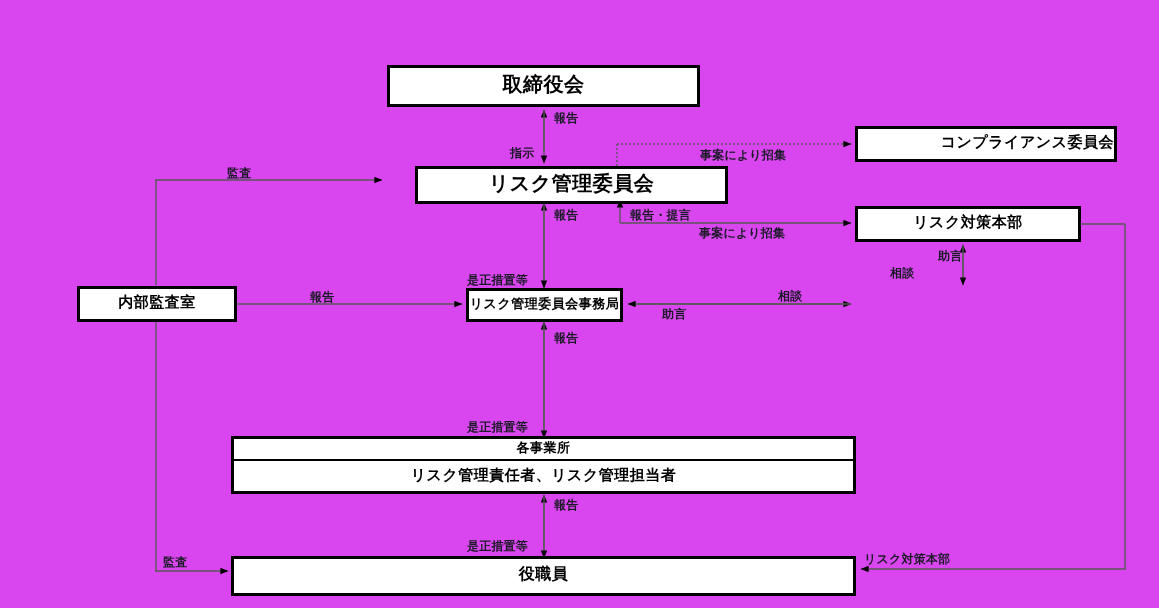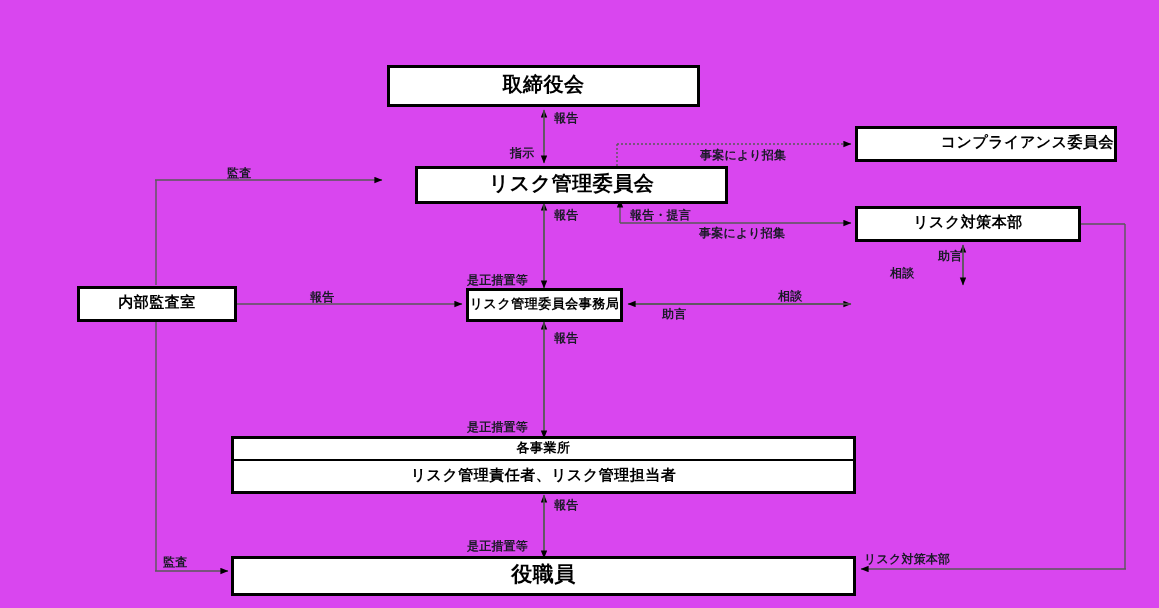--- a/index.html
+++ b/index.html
@@ -66,21 +66,21 @@
     position: absolute;
     color: #1a1a26;
     font-size: 12px;
     font-weight: bold;
     white-space: nowrap;
     background: transparent;
     z-index: 4;
     letter-spacing: 0.2px;
   }
   .f20 { font-size: 20px; }
-  .f17 { font-size: 21px; align-items: center; }
+  .f17 { font-size: 16px; align-items: center; }
   .f15 { font-size: 15px; }
   .f13 { font-size: 13px; }
 </style>
 </head>
 <body>
 
 <div id="canvas">
 
   <svg id="wires" viewBox="0 0 1159 608" width="1159" height="608" xmlns="http://www.w3.org/2000/svg">
     <defs>

